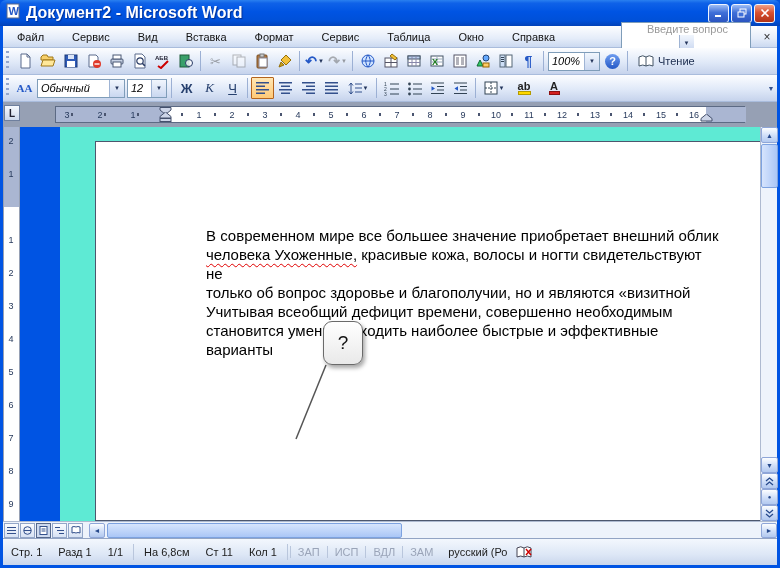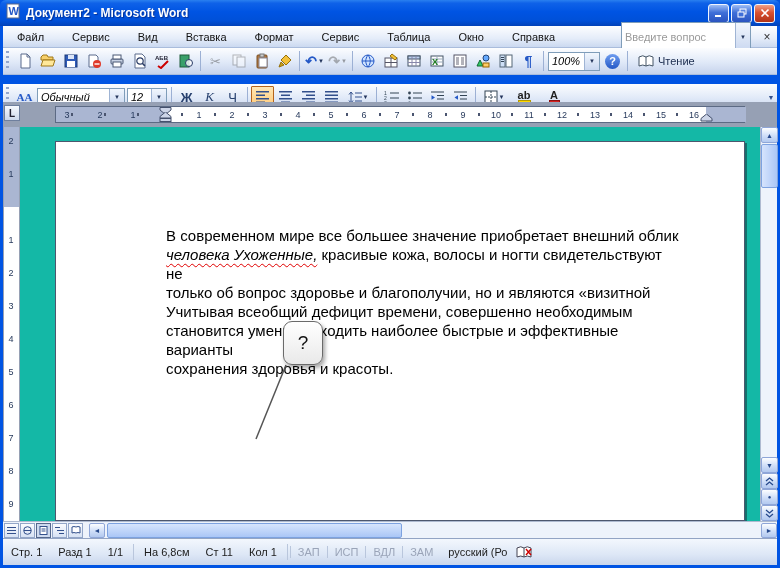--- a/index.html
+++ b/index.html
@@ -4,42 +4,42 @@
 <style>
   html,body{margin:0;padding:0;background:#fff;}
   *{box-sizing:border-box;font-family:"Liberation Sans",sans-serif;}
   .win{position:relative;width:780px;height:568px;background:#0054e3;overflow:hidden;}
   .row{position:absolute;left:3px;width:774px;}
 
   
   .titlebar{top:0;left:0;width:780px;height:26px;display:flex;align-items:center;padding:0 5px;
     background:linear-gradient(180deg,#2a80f0 0%,#0f62e8 12%,#0054e3 45%,#0050d8 80%,#0242b8 100%);
     border-radius:6px 6px 0 0;}
-  .title-text{color:#fff;font-weight:bold;font-size:12px;margin-left:5px;text-shadow:1px 1px 1px #003097;flex:1;}
+  .title-text{color:#fff;font-weight:bold;font-size:16px;margin-left:5px;text-shadow:1px 1px 1px #003097;flex:1;}
   .tb-ctl{width:21px;height:19px;border:1px solid #eef4ff;border-radius:3px;margin-left:2px;
     display:flex;align-items:center;justify-content:center;}
   .ctl-blue{background:linear-gradient(180deg,#9dbdf5,#3f6fd8 45%,#2a54c0);}
   .ctl-red{background:linear-gradient(180deg,#f0a088,#d85030 45%,#b03318);}
 
   
   .menubar{top:26px;height:22px;display:flex;align-items:center;font-size:11px;
     background:linear-gradient(180deg,#fdfeff,#e4ecf9 60%,#cbd9f0);border-bottom:1px solid #a9bcdc;}
   .menu-item{padding:3px 14px;color:#111;}
   .q-combo{margin-left:auto;width:130px;height:30px;background:#fff;border:1px solid #7f9db9;
-    display:flex;align-items:center;font-size:11px;}
+    display:flex;align-items:center;font-size:11px;flex-direction:column;}
   .q-combo .q-text{color:#9a9a9a;padding-left:3px;flex:1;}
   .combo-arrow{width:15px;height:100%;border-left:1px solid #9fb4d4;display:flex;align-items:center;
     justify-content:center;font-size:6px;color:#25365c;background:linear-gradient(#f1f6fd,#c9d7f0);}
   .doc-close{width:16px;height:16px;margin:0 2px 0 8px;display:flex;align-items:center;justify-content:center;
     font-size:12px;color:#333;}
 
   
   .toolbar{display:flex;align-items:center;height:27px;
     background:linear-gradient(180deg,#fcfdff,#e0e9f8 55%,#c6d3ec);border-bottom:1px solid #a9bcdc;}
-  .std{top:48px;} .fmt{top:84px;}
+  .std{top:48px;} .fmt{top:75px;}
   .grip{width:3px;height:20px;margin:0 4px 0 3px;
     background:repeating-linear-gradient(180deg,#92a6cd 0 2px,transparent 2px 5px);}
   .sep{width:1px;height:20px;background:#9cb0d4;margin:0 3px;}
   .tbtn{min-width:23px;height:22px;display:flex;align-items:center;justify-content:center;
     border:1px solid transparent;position:relative;font-size:13px;color:#27406e;}
   .tbtn svg{display:block;}
   .dis{filter:grayscale(1) opacity(.45);}
   .dd{font-size:6px;color:#23355c;margin-left:1px;}
   .glyph-blue{color:#2458c6;font-weight:bold;font-size:14px;}
   .sel{background:linear-gradient(#ffe7b4,#ffc977);border:1px solid #b5641c;border-radius:1px;}
@@ -67,26 +67,26 @@
   .ticks{background-image:repeating-linear-gradient(90deg,transparent 0 15px,#4a5570 15px 17px,transparent 17px 33px);
     background-size:100% 3px;background-position:0 center;background-repeat:no-repeat;}
   .rn-h{position:absolute;top:50%;transform:translate(-50%,-50%);font-size:9px;color:#273a5c;}
   .rn-v{position:absolute;left:50%;transform:translate(-50%,-50%);font-size:9px;color:#273a5c;}
 
   
   .docarea{top:127px;height:394px;display:flex;}
   .vruler{position:relative;width:17px;background:#96a0b4;flex:none;}
   .vstrip{position:absolute;left:1px;top:0;bottom:0;width:15px;border-right:1px solid #5c6a84;background:#aab6d2;}
   .vzone{position:absolute;left:0;width:15px;}
-  .canvas{position:relative;flex:1;background:#14b8a6;overflow:hidden;}
+  .canvas{position:relative;flex:1;background:#5eead4;overflow:hidden;margin-left:40px;}
   .page{position:absolute;left:35px;top:14px;width:690px;height:380px;background:#fff;
     border:1px solid #4d576e;box-shadow:2px 2px 0 rgba(20,25,40,.45);}
   .dtext{position:absolute;left:110px;top:84px;width:515px;
     font-family:"Liberation Serif",serif;font-size:15px;line-height:19px;color:#000;}
-  .spell{text-decoration:underline wavy #e00000 1px;text-underline-offset:3px;font-style:italic;}
+  .spell{text-decoration:underline wavy #e00000 1px;text-underline-offset:3px;}
   .balloon{position:absolute;left:263px;top:194px;width:40px;height:44px;border:1px solid #6a6a6a;
     border-radius:9px;background:linear-gradient(#ffffff,#e9e9e9);box-shadow:2px 3px 4px rgba(0,0,0,.35);
     display:flex;align-items:center;justify-content:center;
     font-family:"Liberation Serif",serif;font-size:19px;color:#111;}
   .tail{position:absolute;left:228px;top:236px;}
 
   
   .vscroll{position:relative;width:17px;flex:none;background:#eef3fb;border-left:1px solid #aebad0;}
   .sbtn{position:absolute;left:0;width:17px;height:16px;border:1px solid #8fa6d8;border-radius:2px;
     background:linear-gradient(180deg,#fdfeff,#cfdef8 55%,#b3c9ef);display:flex;align-items:center;
@@ -487,21 +487,20 @@
     </div>
 
     <div class="canvas">
       <div class="page">
         <div class="dtext">
           <div>В современном мире все большее значение приобретает внешний облик</div>
           <div><span class="spell">человека Ухоженные,</span><span> красивые кожа, волосы и ногти свидетельствуют не</span></div>
           <div>только об вопрос здоровье и благополучии, но и являются «визитной</div>
           <div>Учитывая всеобщий дефицит времени, совершенно необходимым</div>
           <div>становится умение находить наиболее быстрые и эффективные варианты</div>
-          <div>сохранения здоровья и красоты.</div>
         </div>
       </div>
       <svg class="tail" width="45" height="80">
           <path d="M38 2L8 76" stroke="#555" stroke-width="1.5" fill="none"></path>
         </svg>
       <div class="balloon">
           <span>?</span>
         </div>
     </div>
 

